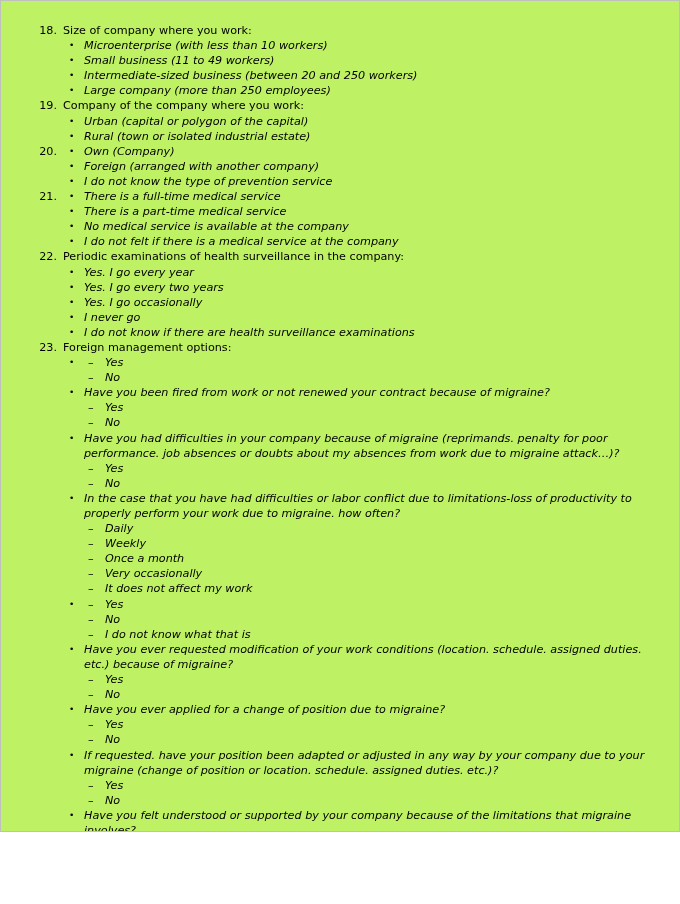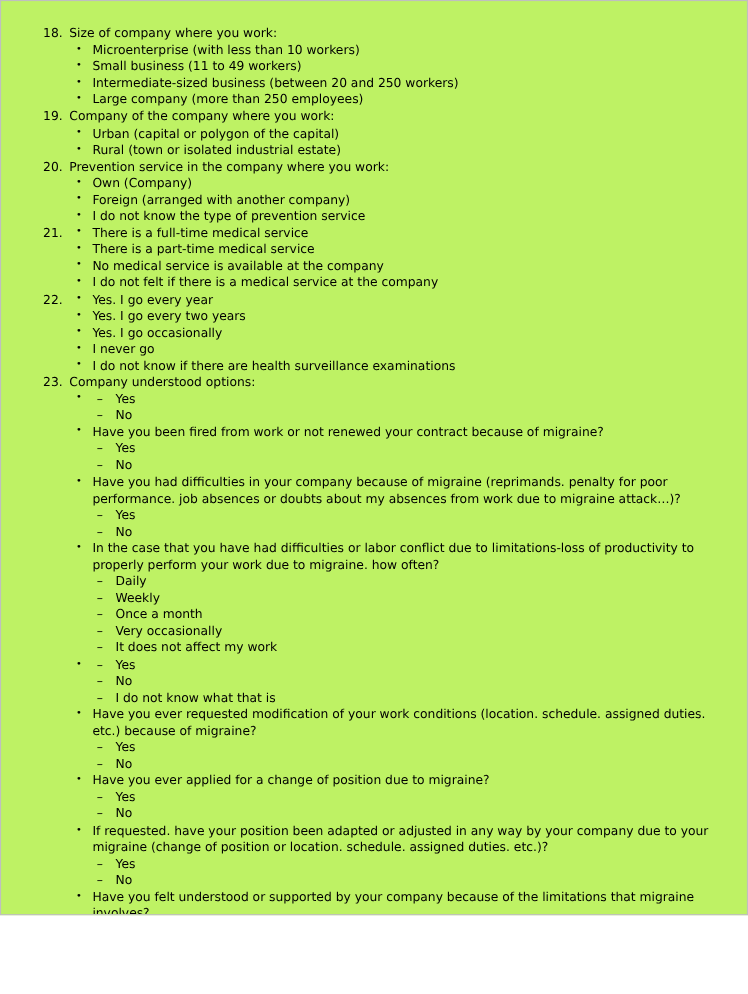--- a/index.html
+++ b/index.html
@@ -80,20 +80,21 @@
   }
   ul.lvl2 > li > .dash {
     position: absolute;
     left: 4px;
     top: 0;
     font-size: 11.2px;
     line-height: 15.1px;
   }
   .txt {
     display: block;
+    font-style: italic;
   }
 </style>
 </head>
 <body>
 
 <div class="page">
   <div class="content" id="content">
       <div class="q"><span class="q-num">18.</span><span class="q-text">Size of company where you work:</span><ul class="lvl1">
           <li>
             <span class="bullet">•</span>
@@ -115,21 +116,21 @@
       <div class="q"><span class="q-num">19.</span><span class="q-text">Company of the company where you work:</span><ul class="lvl1">
           <li>
             <span class="bullet">•</span>
             <span class="txt">Urban (capital or polygon of the capital)</span>
           </li>
           <li>
             <span class="bullet">•</span>
             <span class="txt">Rural (town or isolated industrial estate)</span>
           </li>
         </ul></div>
-      <div class="q"><span class="q-num">20.</span><span class="q-text">Prevention service in the company where you work:</span><ul class="lvl1">
+      <div class="q"><span class="q-num">20.</span><ul class="lvl1">
           <li>
             <span class="bullet">•</span>
             <span class="txt">Own (Company)</span>
           </li>
           <li>
             <span class="bullet">•</span>
             <span class="txt">Foreign (arranged with another company)</span>
           </li>
           <li>
             <span class="bullet">•</span>
@@ -147,21 +148,21 @@
           </li>
           <li>
             <span class="bullet">•</span>
             <span class="txt">No medical service is available at the company</span>
           </li>
           <li>
             <span class="bullet">•</span>
             <span class="txt">I do not felt if there is a medical service at the company</span>
           </li>
         </ul></div>
-      <div class="q"><span class="q-num">22.</span><ul class="lvl1">
+      <div class="q"><span class="q-num">22.</span><span class="q-text">Periodic examinations of health surveillance in the company:</span><ul class="lvl1">
           <li>
             <span class="bullet">•</span>
             <span class="txt">Yes. I go every year</span>
           </li>
           <li>
             <span class="bullet">•</span>
             <span class="txt">Yes. I go every two years</span>
           </li>
           <li>
             <span class="bullet">•</span>
@@ -169,21 +170,21 @@
           </li>
           <li>
             <span class="bullet">•</span>
             <span class="txt">I never go</span>
           </li>
           <li>
             <span class="bullet">•</span>
             <span class="txt">I do not know if there are health surveillance examinations</span>
           </li>
         </ul></div>
-      <div class="q"><span class="q-num">23.</span><span class="q-text">Company understood options:</span><ul class="lvl1">
+      <div class="q"><span class="q-num">23.</span><span class="q-text">Foreign management options:</span><ul class="lvl1">
           <li>
             <span class="bullet">•</span>
             <ul class="lvl2">
               <li>
                 <span class="dash">–</span>
                 <span class="txt">Yes</span>
               </li>
               <li>
                 <span class="dash">–</span>
                 <span class="txt">No</span>

